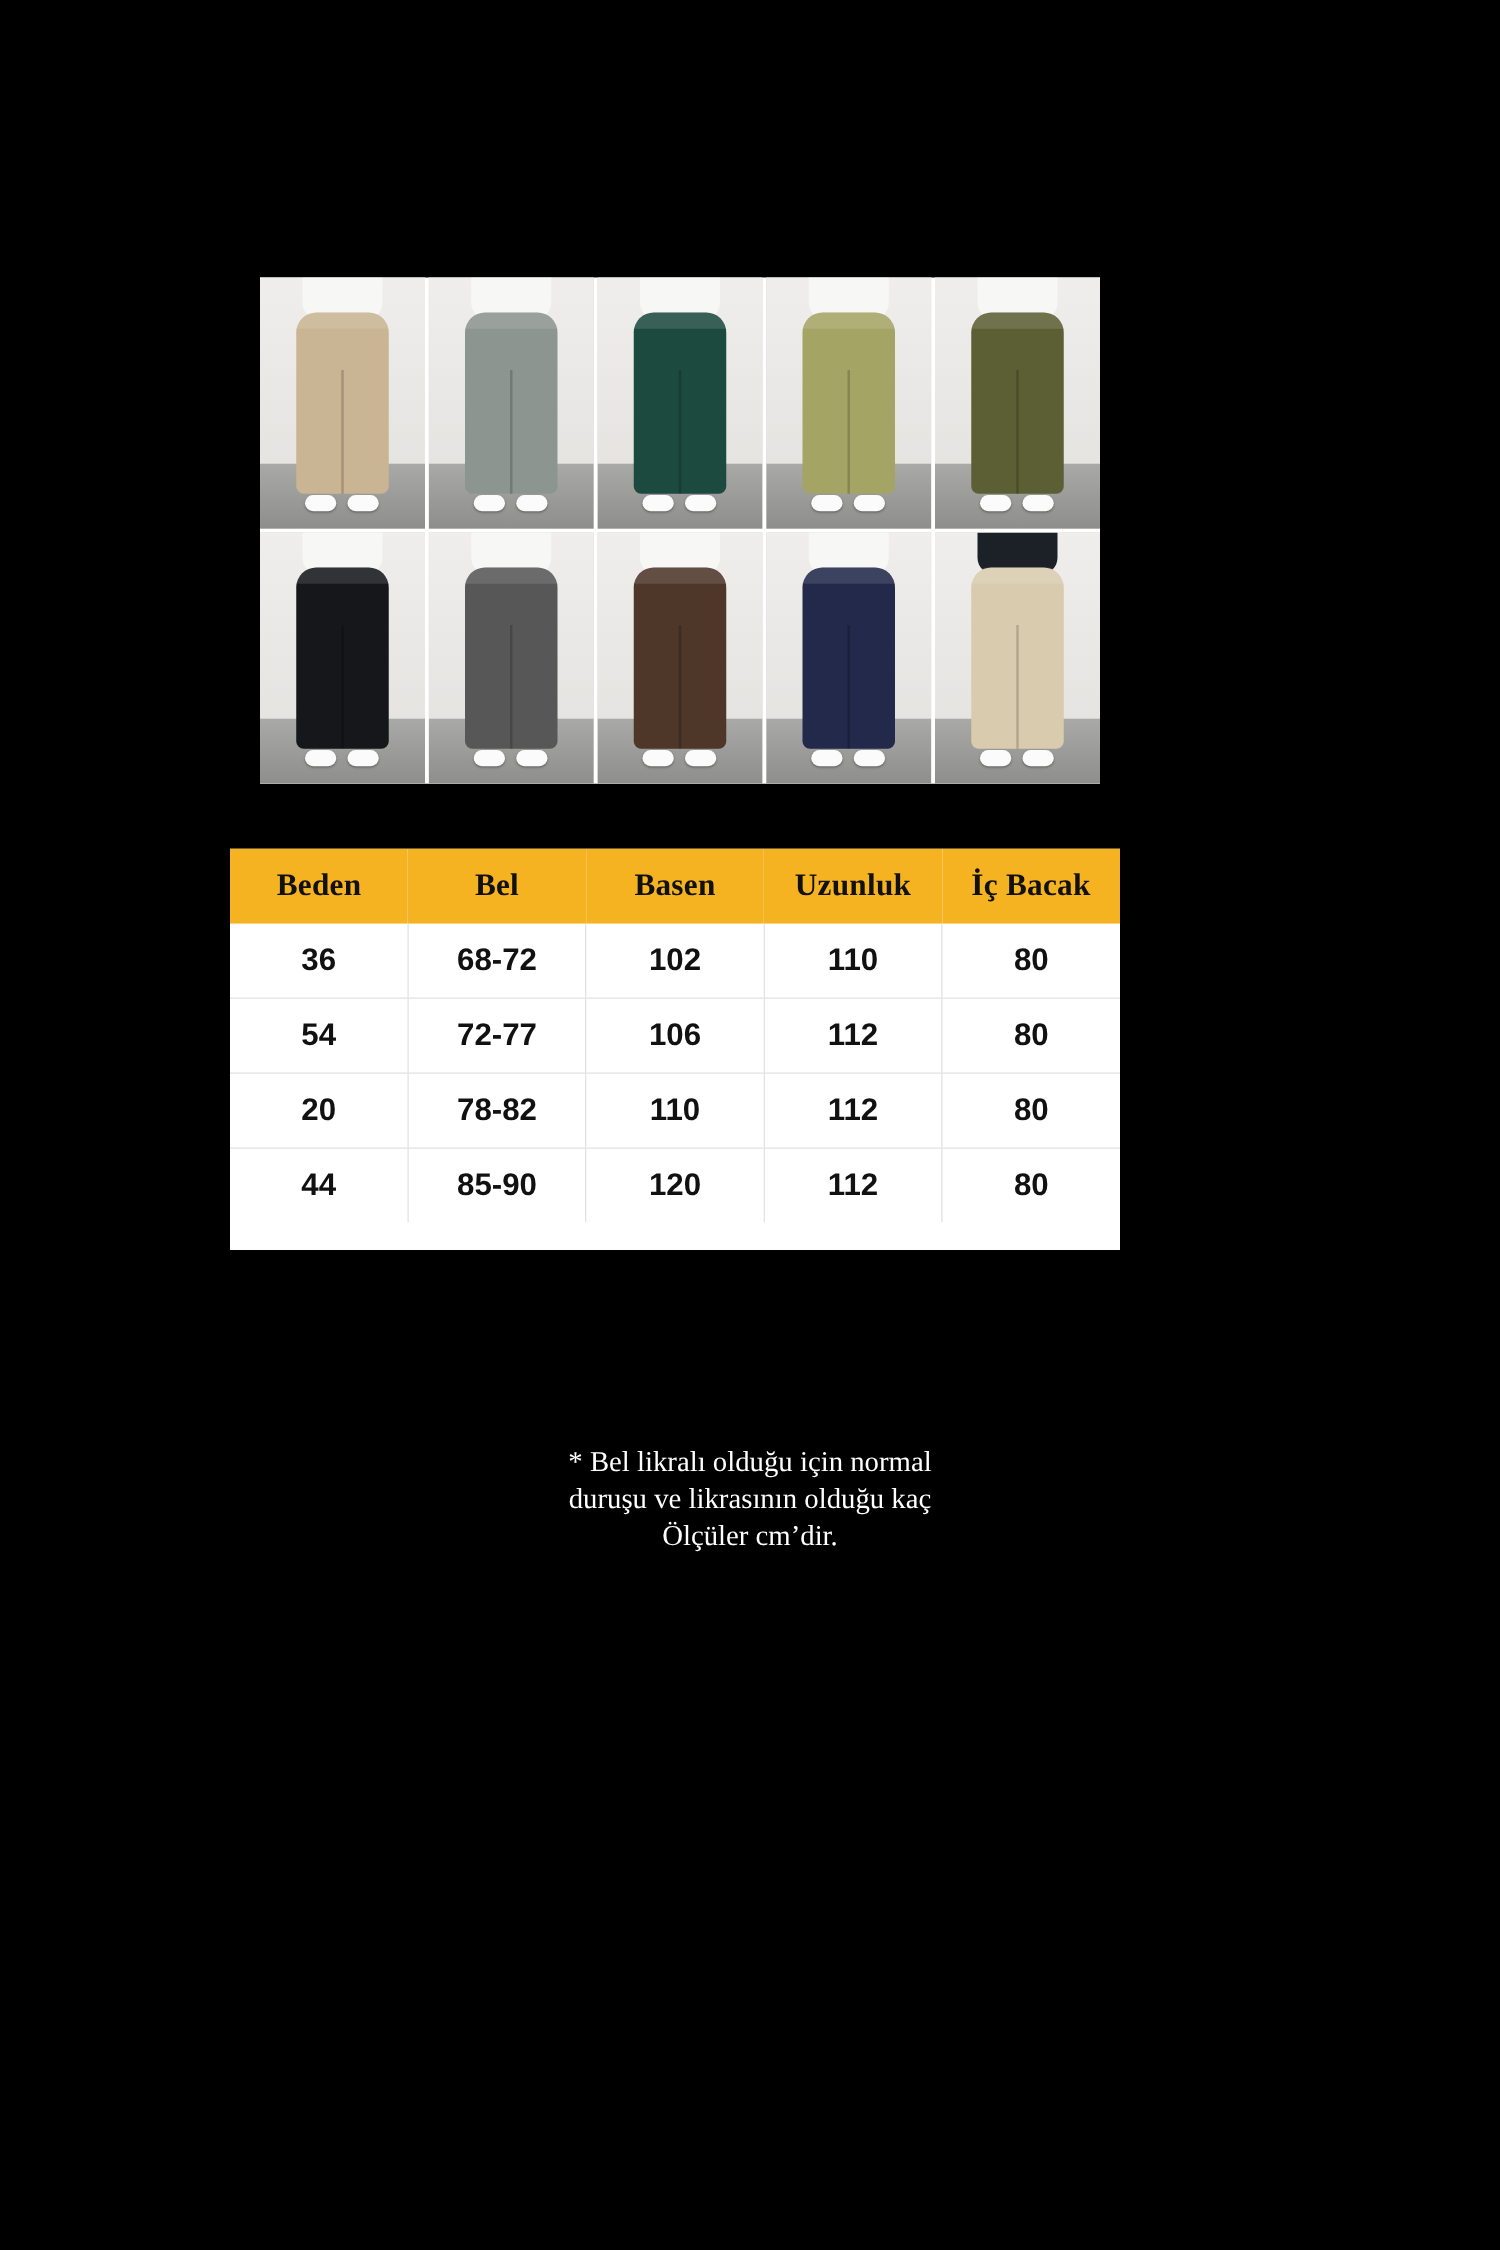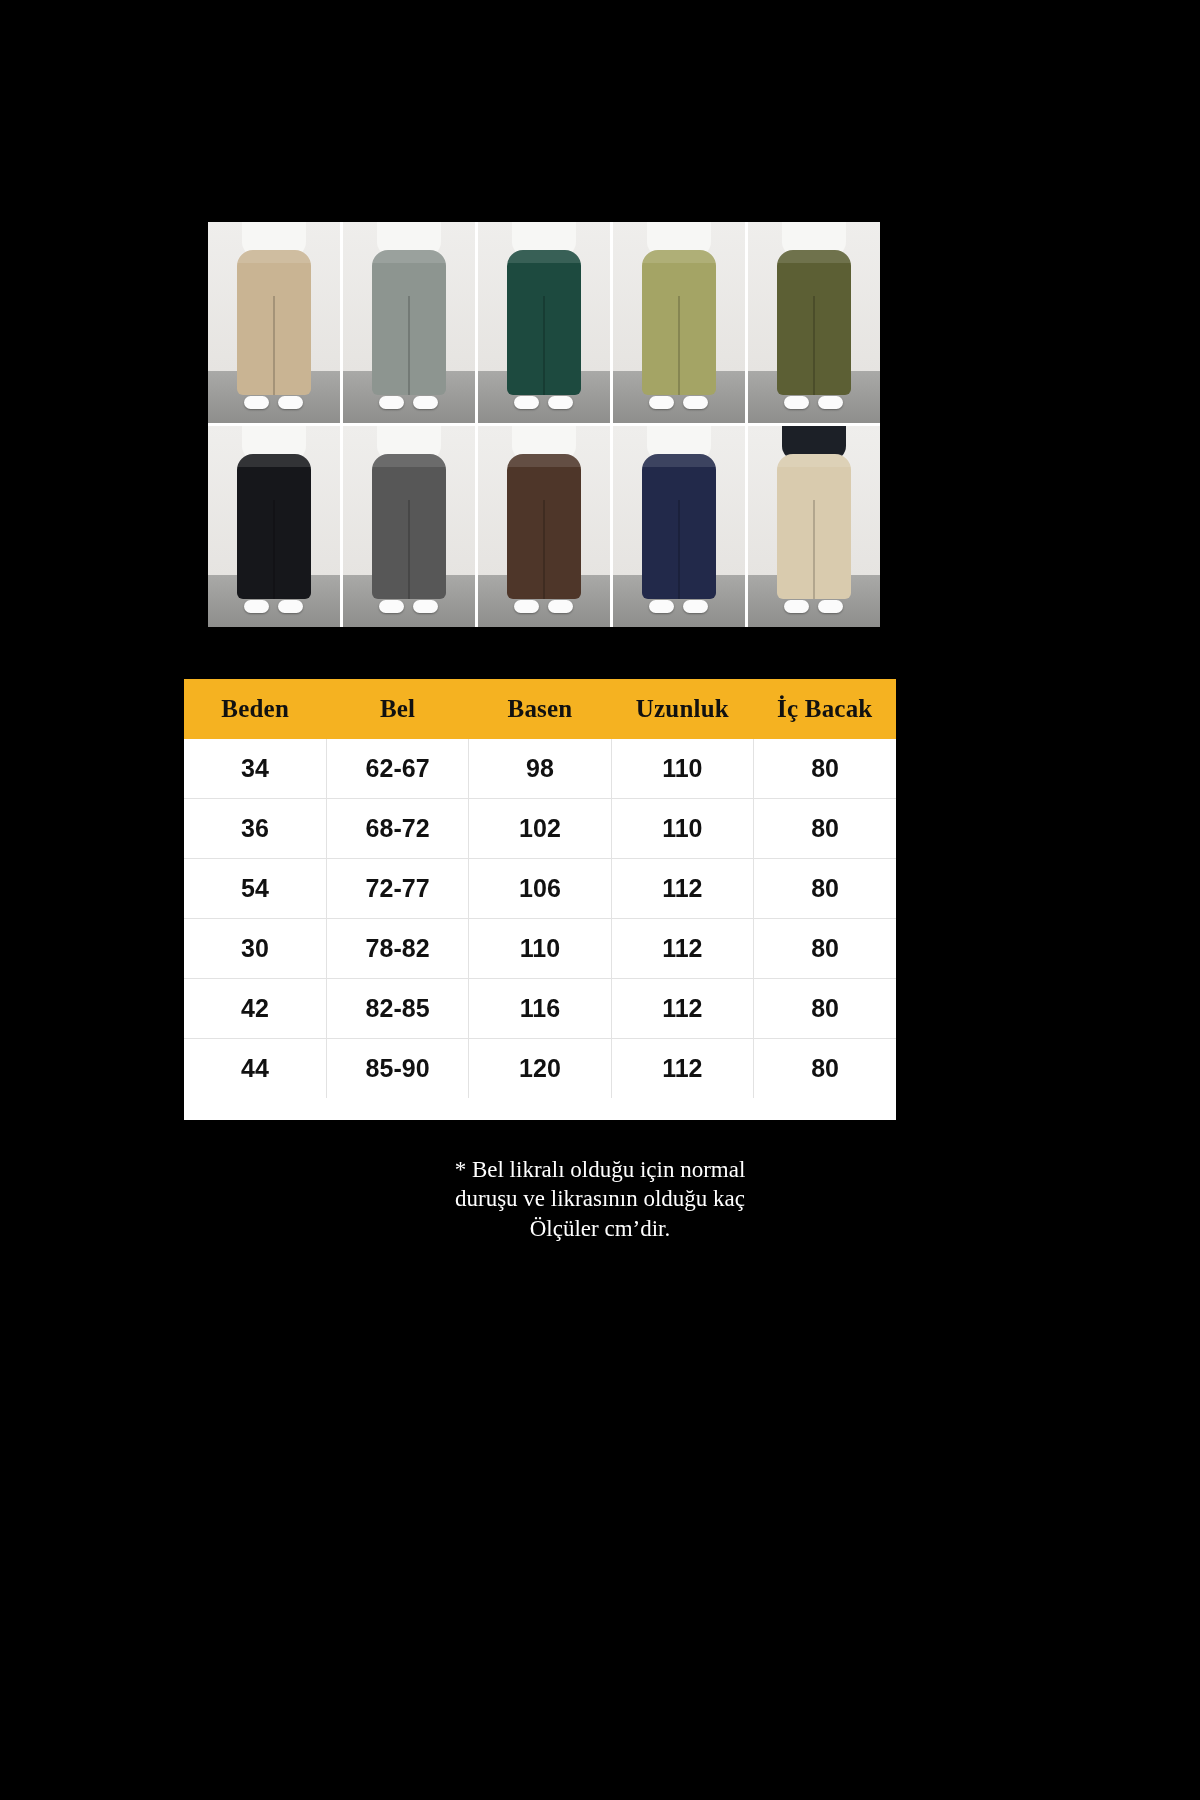--- a/index.html
+++ b/index.html
@@ -269,51 +269,37 @@
         <tr>
           <th>Beden</th>
           <th>Bel</th>
           <th>Basen</th>
           <th>Uzunluk</th>
           <th>İç Bacak</th>
         </tr>
       </thead>
       <tbody>
         <tr>
-          <td>34</td>
-          <td>62-67</td>
-          <td>98</td>
-          <td>110</td>
-          <td>80</td>
-        </tr>
-        <tr>
           <td>36</td>
           <td>68-72</td>
           <td>102</td>
           <td>110</td>
           <td>80</td>
         </tr>
         <tr>
           <td>54</td>
           <td>72-77</td>
           <td>106</td>
           <td>112</td>
           <td>80</td>
         </tr>
         <tr>
-          <td>30</td>
+          <td>20</td>
           <td>78-82</td>
           <td>110</td>
-          <td>112</td>
-          <td>80</td>
-        </tr>
-        <tr>
-          <td>42</td>
-          <td>82-85</td>
-          <td>116</td>
           <td>112</td>
           <td>80</td>
         </tr>
         <tr>
           <td>44</td>
           <td>85-90</td>
           <td>120</td>
           <td>112</td>
           <td>80</td>
         </tr>

